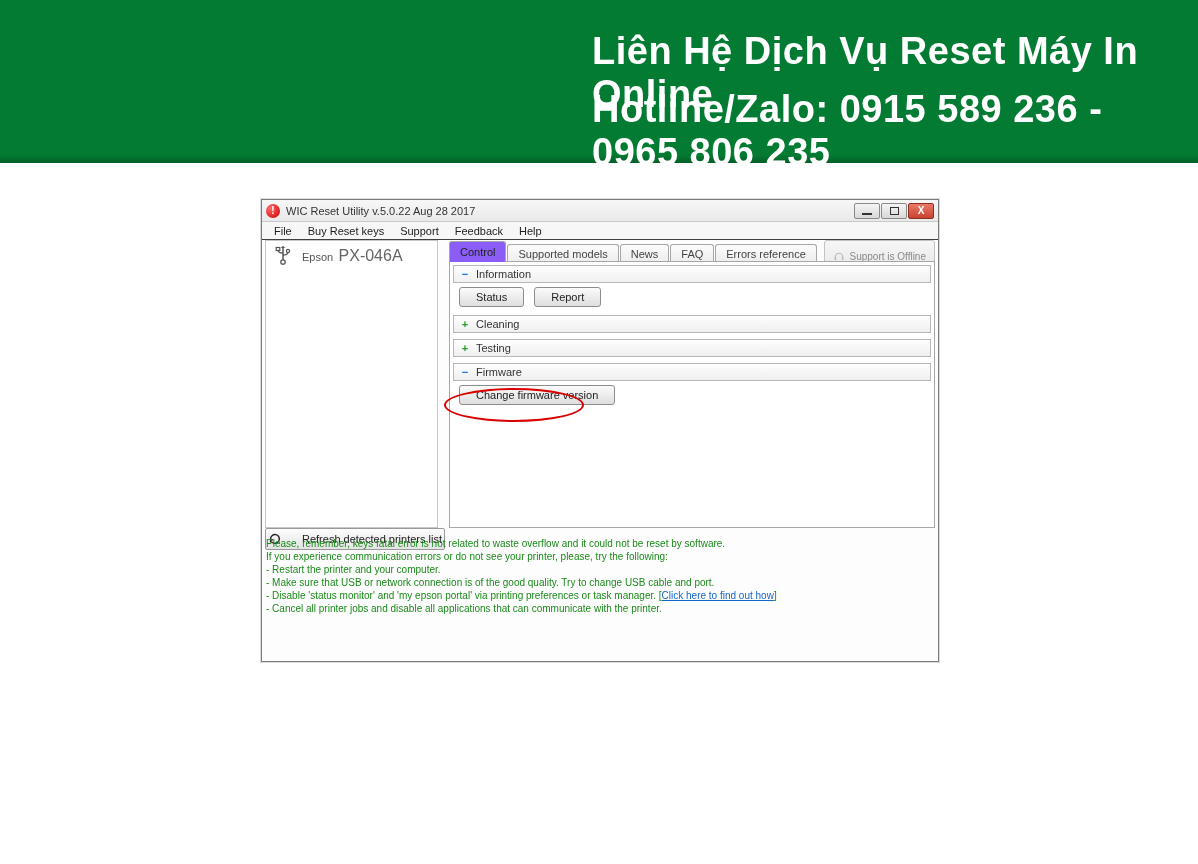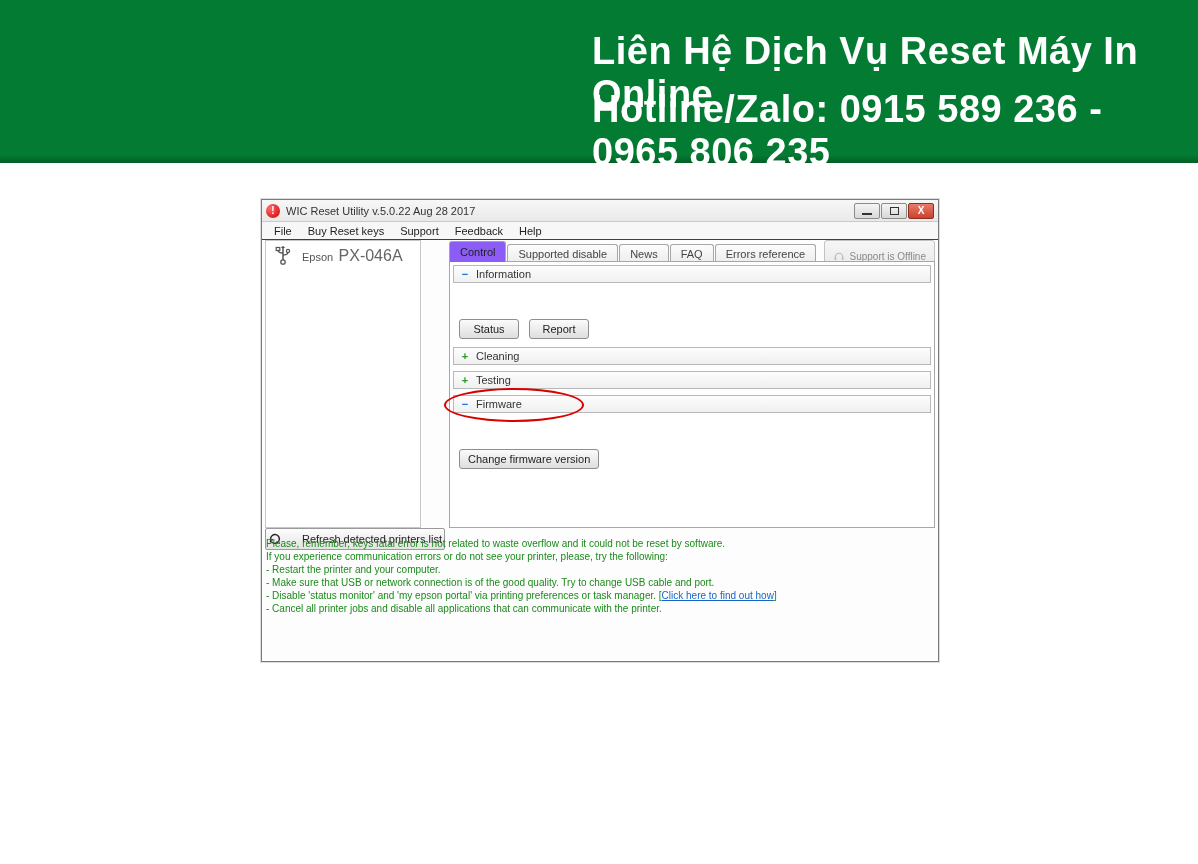--- a/index.html
+++ b/index.html
@@ -63,21 +63,21 @@
   }
   .menubar .menu-item { padding: 0 8px; cursor: pointer; }
 
   .body-area {
     position: absolute; left: 0; right: 0; top: 40px; bottom: 0;
     background: #fdfdfd;
   }
 
   
   .sidebar {
-    position: absolute; left: 3px; top: 0; width: 156px; bottom: 133px;
+    position: absolute; left: 3px; top: 0; width: 173px; bottom: 133px;
     border: 1px solid #c7c7c7; background: #fff;
   }
   .printer-item {
     display: flex; align-items: center; gap: 6px;
     padding: 4px 6px; font-size: 12px; color: #444;
   }
   .printer-item .usb-icon {
     width: 24px; height: 22px; position: relative;
   }
   .printer-item .usb-icon svg { width: 100%; height: 100%; }
@@ -135,22 +135,22 @@
     height: 18px; display: flex; align-items: center;
     font-size: 11px; color: #333; padding: 0 6px; gap: 6px;
   }
   .group-bar .toggle-icon { color: #1a6fd8; font-weight: bold; width: 10px; text-align: center; }
   .group-body { padding: 4px 6px 8px 6px; display: flex; gap: 10px; }
   .group-gap { height: 6px; }
 
   .std-btn {
     border: 1px solid #8d8d8d; border-radius: 3px;
     background: linear-gradient(#fbfbfb,#dedede);
-    font-size: 11px; color: #222; padding: 3px 8px;
-    cursor: pointer; min-width: 60px; text-align: center; margin-top: 32px;
+    font-size: 11px; color: #222; padding: 3px 16px;
+    cursor: pointer; min-width: 60px; text-align: center;
   }
 
   .highlight-ellipse {
     position: absolute; border: 2px solid #d90000; border-radius: 50%;
     pointer-events: none;
   }
 
   
   .help-text {
     position: absolute; left: 4px; right: 4px; bottom: 30px;
@@ -227,21 +227,21 @@
             <path d="M3 12v-3h3" fill="none" stroke="#222" stroke-width="1.6"></path>
           </svg>
       </span>
       <span>Refresh detected printers list</span>
     </div>
 
     <div class="main-panel">
 
       <div class="tab-row">
         <div class="tab active">Control</div>
-        <div class="tab">Supported disable</div>
+        <div class="tab">Supported models</div>
         <div class="tab">News</div>
         <div class="tab">FAQ</div>
         <div class="tab">Errors reference</div>
 
         <div class="support-badge">
           <span class="headset-icon">
             <svg viewBox="0 0 16 16">
                 <path d="M3 9v-1a5 5 0 0 1 10 0v1" fill="none" stroke="#888" stroke-width="1.4"></path>
                 <rect x="2" y="8" width="2.4" height="4" rx="1" fill="#888"></rect>
                 <rect x="11.6" y="8" width="2.4" height="4" rx="1" fill="#888"></rect>

